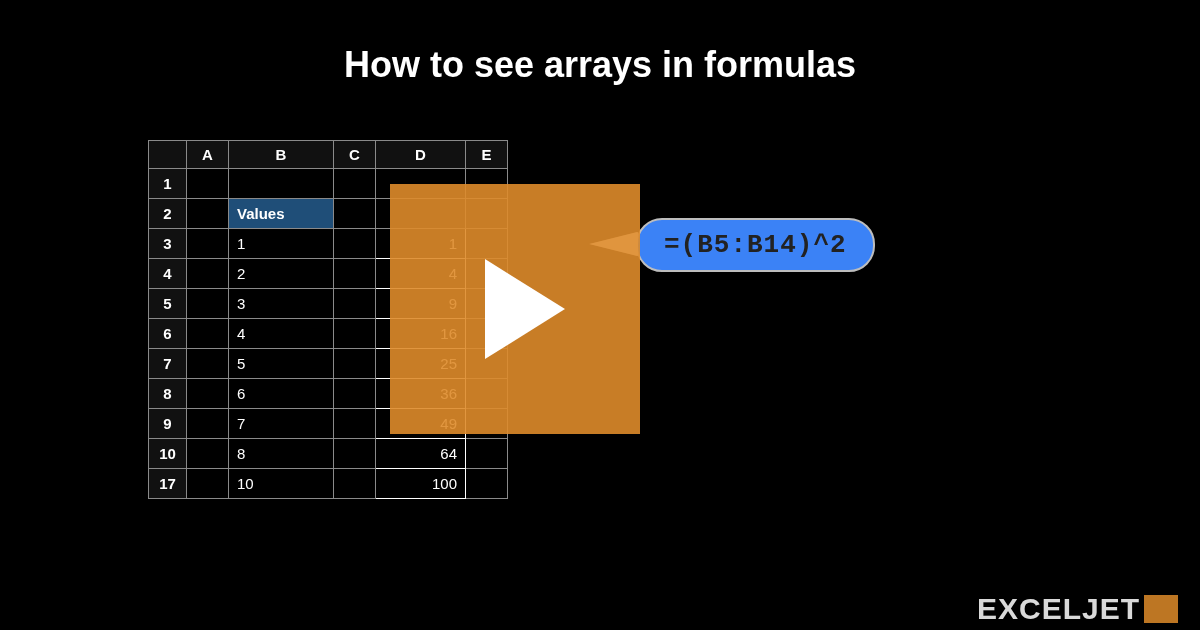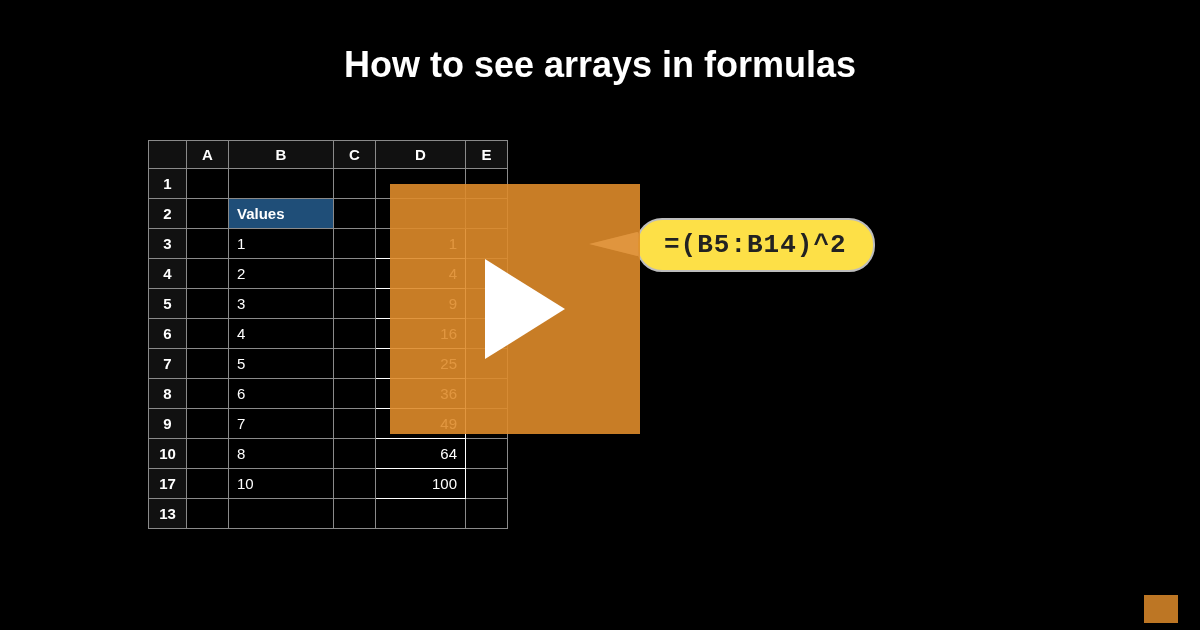--- a/index.html
+++ b/index.html
@@ -65,21 +65,21 @@
     color: #fff;
     font-weight: 700;
     padding: 0 8px;
   }
   td.spill { border: 1px solid #fff !important; }
 
   .callout {
     position: absolute;
     left: 636px;
     top: 218px;
-    background: #fde047;
+    background: #3b82f6;
     border: 2px solid #bdbdbd;
     border-radius: 26px;
     padding: 10px 26px;
     font-family: Consolas, "Courier New", monospace;
     font-size: 26px;
     font-weight: 600;
     color: #222;
     letter-spacing: 1px;
     box-shadow: 2px 2px 4px rgba(0,0,0,0.25);
   }
@@ -232,36 +232,28 @@
           <td class="cell"></td>
         </tr>
         <tr>
           <td class="rowhead">17</td>
           <td class="cell"></td>
           <td class="cell left">10</td>
           <td class="cell"></td>
           <td class="cell right spill">100</td>
           <td class="cell"></td>
         </tr>
-        <tr>
-          <td class="rowhead">13</td>
-          <td class="cell"></td>
-          <td class="cell left"></td>
-          <td class="cell"></td>
-          <td class="cell right"></td>
-          <td class="cell"></td>
-        </tr>
       </tbody>
   </table>
 </div>
 
 <div class="callout">
   <div class="tail"></div>
   <span>=(B5:B14)^2</span>
 </div>
 
 <div class="play-overlay">
   <div class="tri"></div>
 </div>
 
 <div class="brand">
-  <span class="orange"></span>
+  <span>EXCELJET</span><span class="orange"></span>
 </div>
 
 </body></html>

